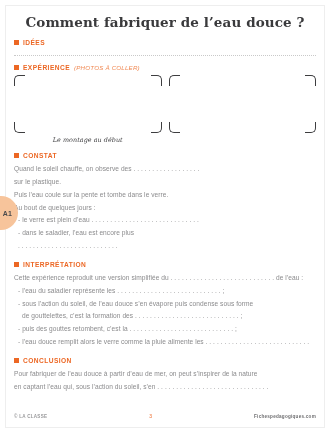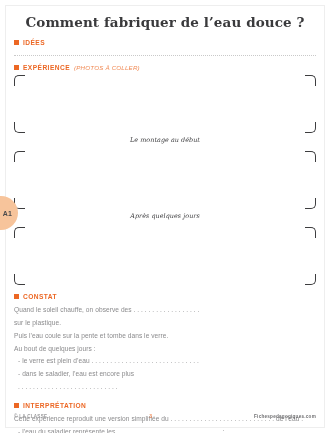--- a/index.html
+++ b/index.html
@@ -94,21 +94,20 @@
     height: 1px;
     margin-top: 9px;
     margin-bottom: 2px;
   }
 
   
   .frames-row {
     display: flex;
     gap: 7px;
     margin-top: 4px;
-    flex-direction: column;
   }
   .frame-cell { flex: 1 1 0; }
   .frame {
     position: relative;
     height: 58px;
   }
   .corner {
     position: absolute;
     width: 11px;
     height: 11px;
@@ -223,29 +222,20 @@
         </div>
         <div class="frame-caption">Le montage au début</div>
       </div>
       <div class="frame-cell">
         <div class="frame">
           <span class="corner tl"></span>
           <span class="corner tr"></span>
           <span class="corner bl"></span>
           <span class="corner br"></span>
         </div>
-        <div class="frame-caption">Après quelques jours</div>
-      </div>
-      <div class="frame-cell">
-        <div class="frame">
-          <span class="corner tl"></span>
-          <span class="corner tr"></span>
-          <span class="corner bl"></span>
-          <span class="corner br"></span>
-        </div>
       </div>
     </div>
 
     <div class="section-head">
       <span class="bullet-square"></span>
       <span class="section-label">CONSTAT</span>
     </div>
 
     <div class="constat-wrap">
       <div class="body-text constat-text">

